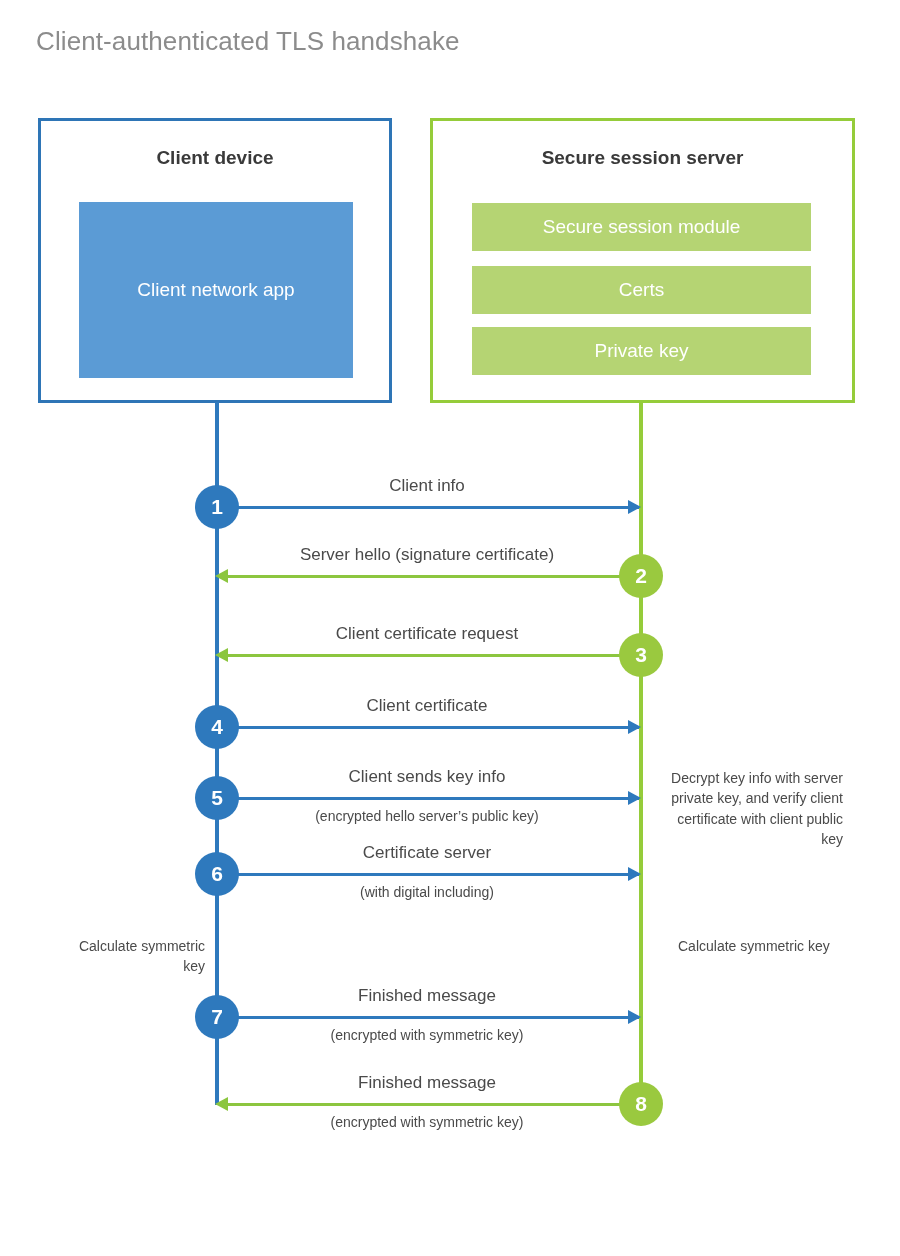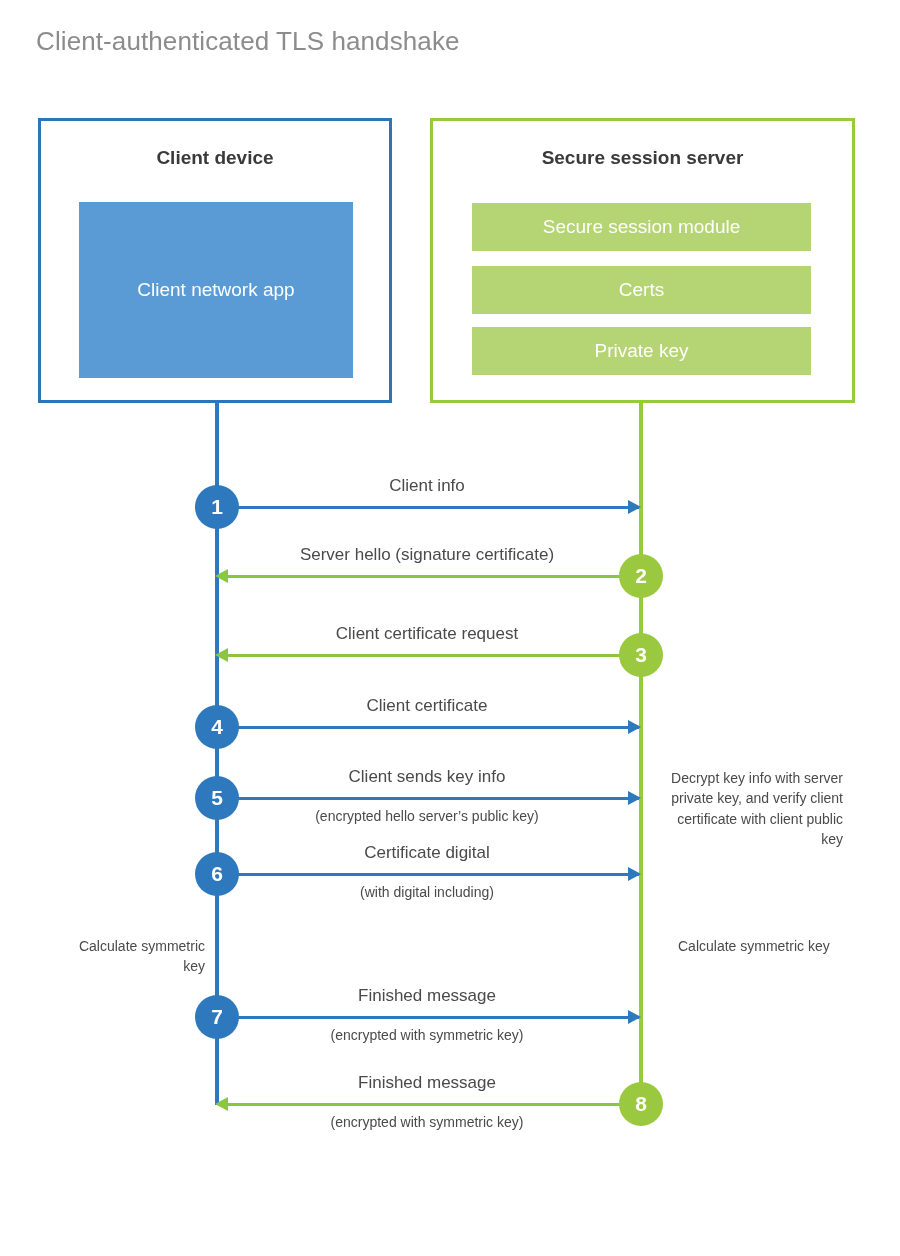--- a/index.html
+++ b/index.html
@@ -252,21 +252,21 @@
 
   <div class="msg-row" style="top:798px;">
     <div class="msg-label">Client sends key info</div>
     <div class="msg-line blue" style="left:217px; width:422px;"></div>
     <div class="arrow-head right blue" style="left:628px;"></div>
     <div class="step-badge blue" style="left:195px;">5</div>
     <div class="msg-sublabel">(encrypted hello server’s public key)</div>
   </div>
 
   <div class="msg-row" style="top:874px;">
-    <div class="msg-label">Certificate digital</div>
+    <div class="msg-label">Certificate server</div>
     <div class="msg-line blue" style="left:217px; width:422px;"></div>
     <div class="arrow-head right blue" style="left:628px;"></div>
     <div class="step-badge blue" style="left:195px;">6</div>
     <div class="msg-sublabel">(with digital including)</div>
   </div>
 
   <div class="msg-row" style="top:1017px;">
     <div class="msg-label">Finished message</div>
     <div class="msg-line blue" style="left:217px; width:422px;"></div>
     <div class="arrow-head right blue" style="left:628px;"></div>

